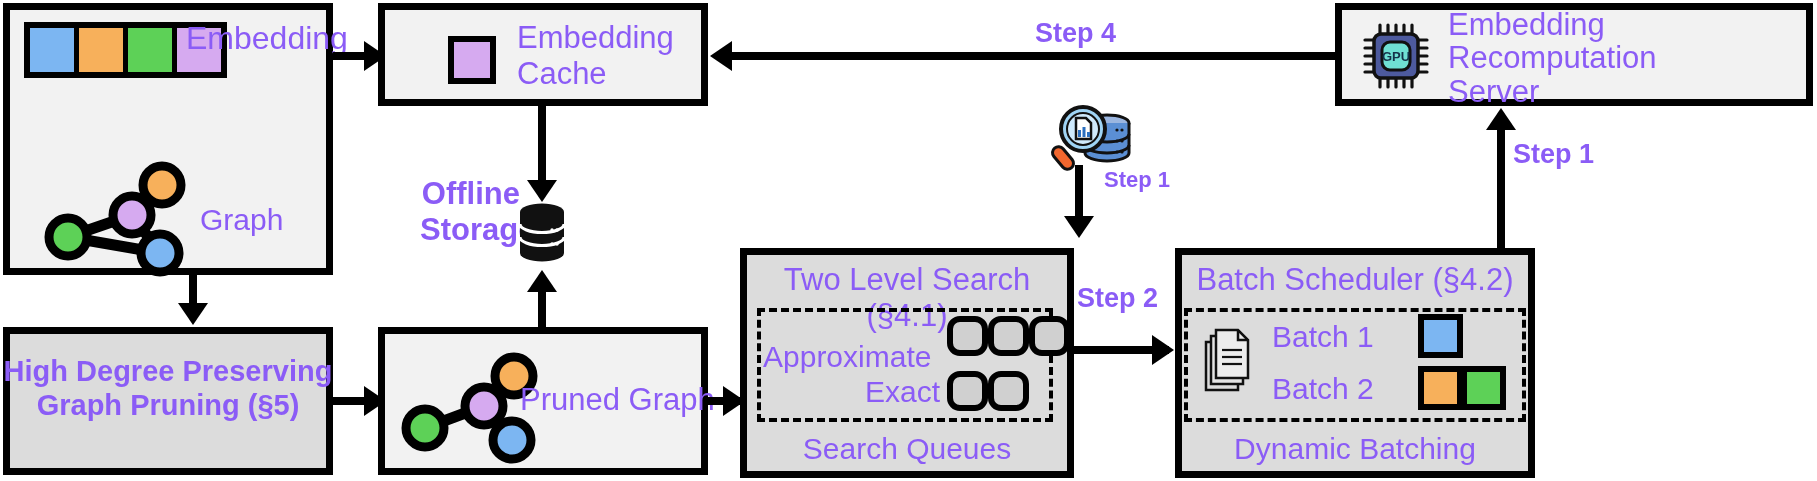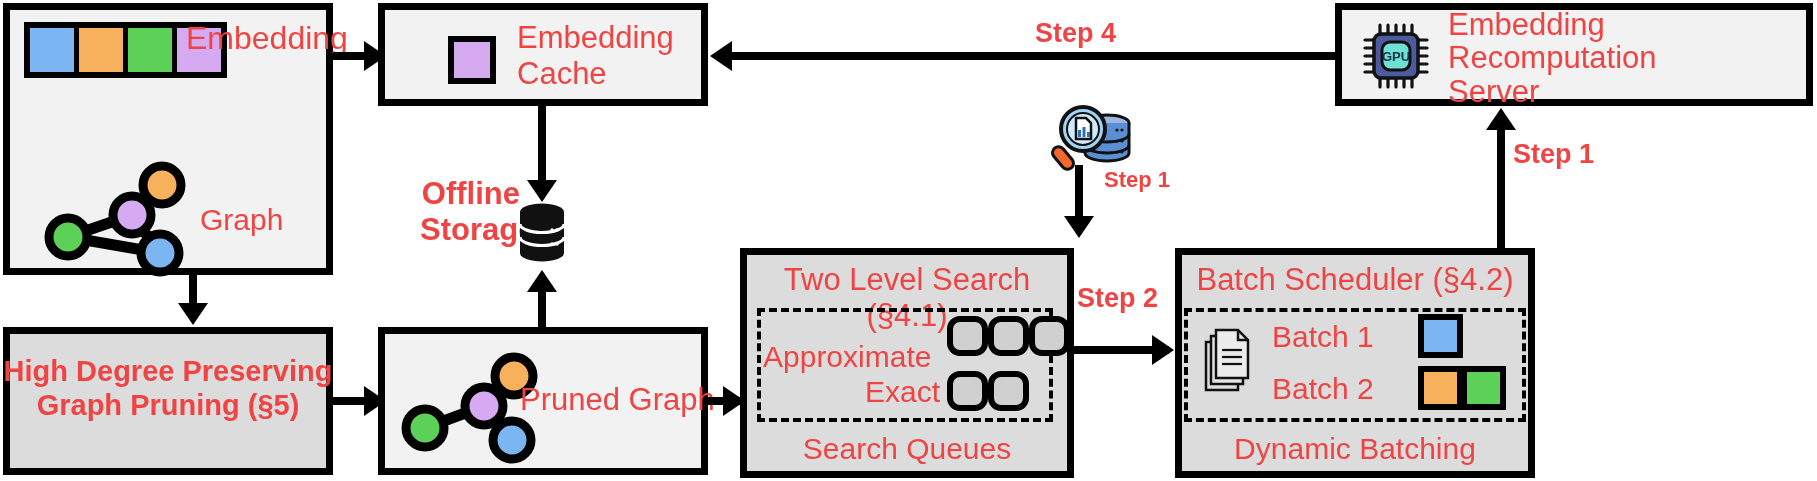--- a/index.html
+++ b/index.html
@@ -20,21 +20,21 @@
   .box {
     position: absolute;
     box-sizing: border-box;
     border: 7px solid #000000;
     background: #f2f2f2;
   }
   .box.shaded { background: #dcdcdc; }
 
   .lbl {
     position: absolute;
-    color: #ef4444;
+    color: #8b5cf6;
     line-height: 1.16;
     white-space: pre-line;
   }
   .bold { font-weight: bold; }
 
   
   .hline, .vline {
     position: absolute;
     background: #000000;
   }

